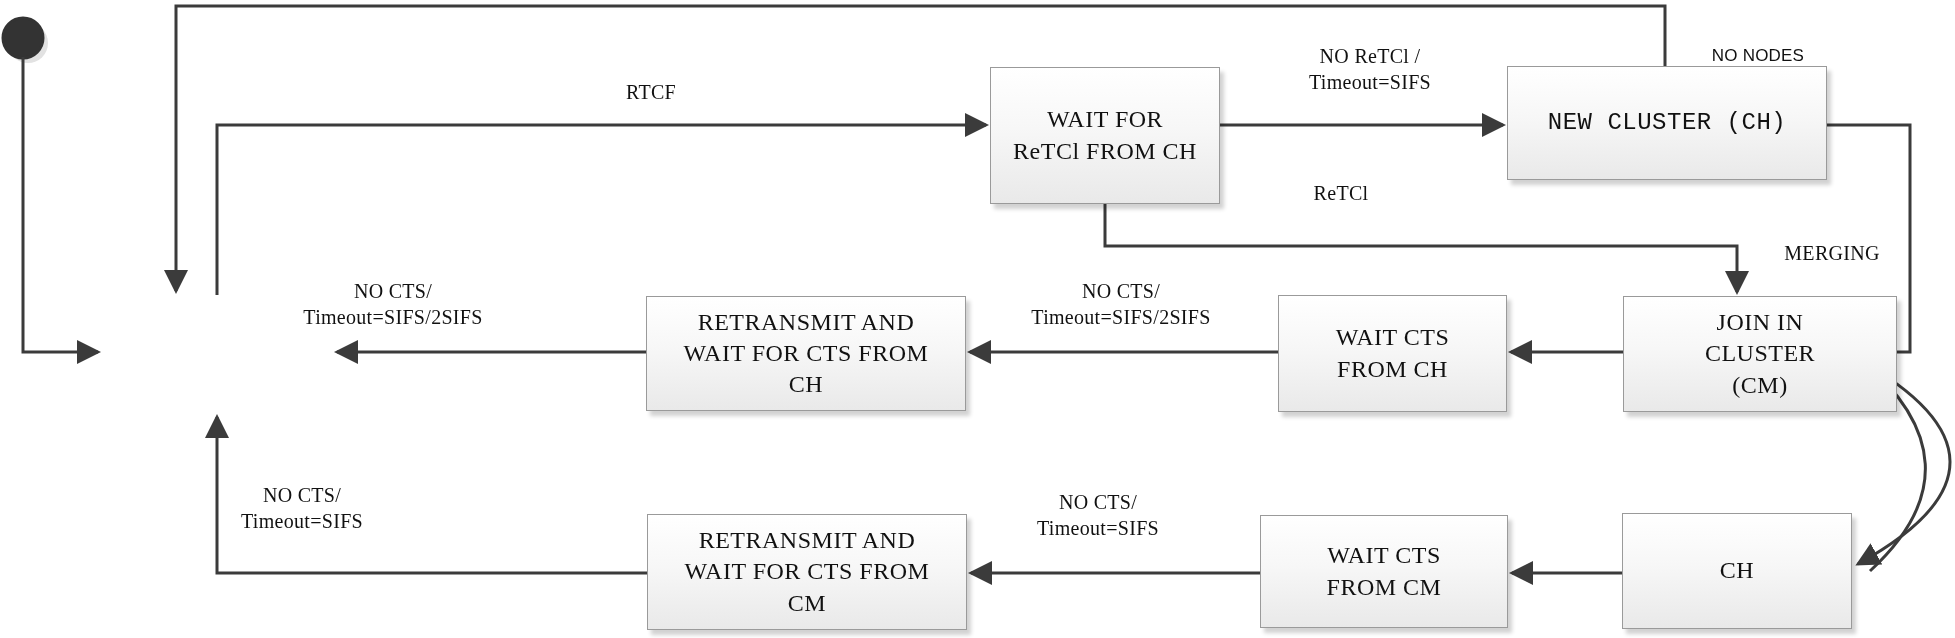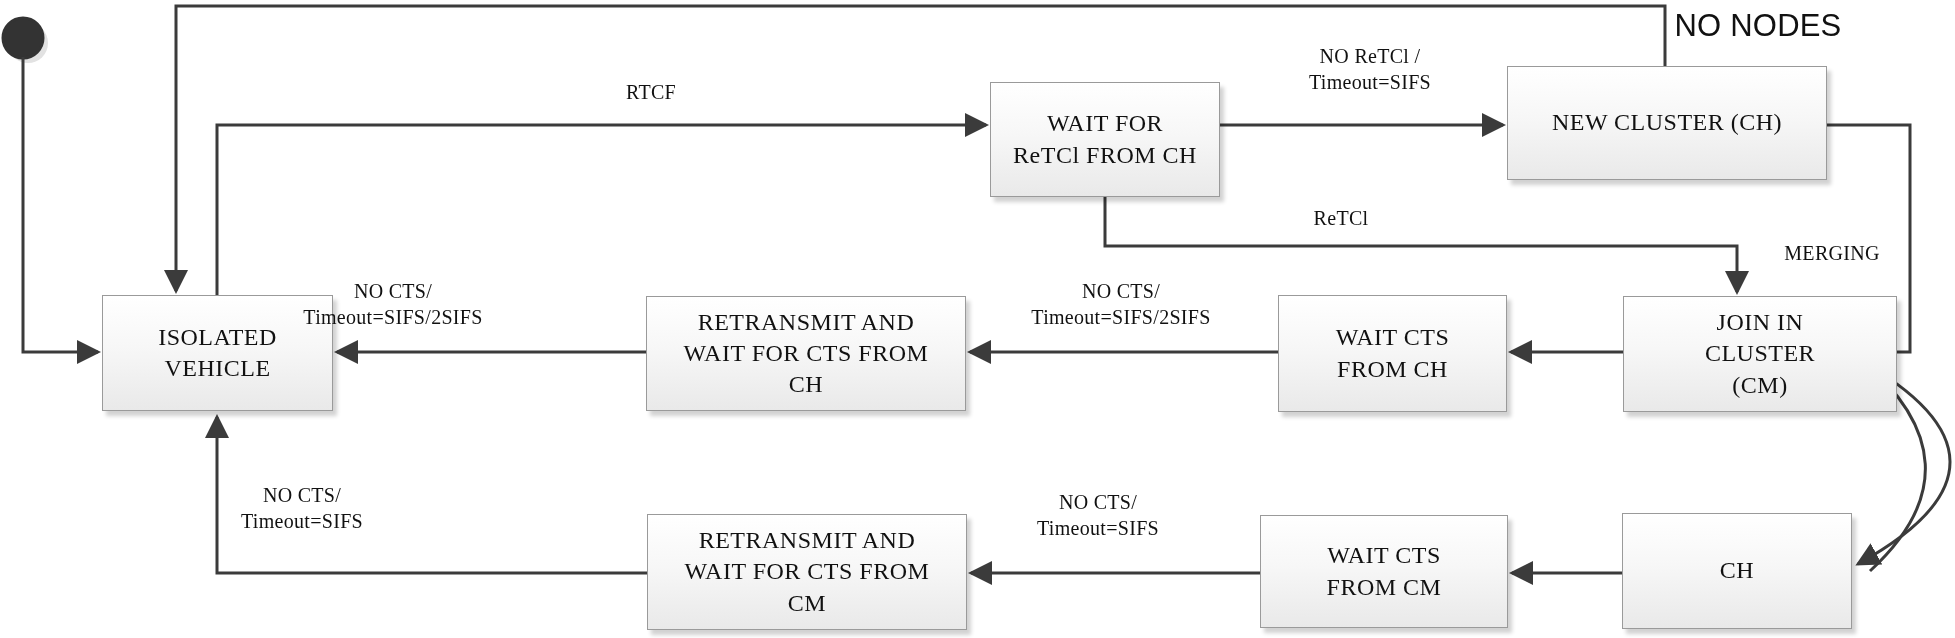--- a/index.html
+++ b/index.html
@@ -14,21 +14,21 @@
     background:linear-gradient(to bottom,#ffffff 0%,#f7f7f7 45%,#e9e9e9 100%);
     box-shadow:4px 5px 4px rgba(0,0,0,0.18);
     font-size:24px;line-height:1.3;letter-spacing:0.5px;white-space:pre-line;
     box-sizing:border-box;
   }
   .elabel{
     position:absolute;transform:translate(-50%,-50%);text-align:center;
     font-size:20px;line-height:1.28;white-space:pre-line;letter-spacing:0.3px;
   }
   .elabel.sans{
-    font-family:"Liberation Sans","DejaVu Sans",sans-serif;font-size:31px;letter-spacing:0.2px;
+    font-family:"Liberation Sans","DejaVu Sans",sans-serif;font-size:17px;letter-spacing:0.2px;margin-top:30px;
   }
 </style>
 </head>
 <body>
 
 <div id="canvas">
 
   <svg id="wires" viewBox="0 0 1955 638" xmlns="http://www.w3.org/2000/svg">
     <defs>
       <marker id="arrow" viewBox="0 0 12 12" refX="10.5" refY="6" markerWidth="8" markerHeight="8" orient="auto">
@@ -62,27 +62,25 @@
       <path d="M1870,571 Q1986,464 1859,357" marker-end="url(#arrow)"></path>
 
       <path d="M1622,573 L1512,573" marker-end="url(#arrow)"></path>
 
       <path d="M1260,573 L971,573" marker-end="url(#arrow)"></path>
 
       <path d="M647,573 L217,573 L217,417" marker-end="url(#arrow)"></path>
     </g>
   </svg>
 
-  <div class="node" style="left:102px;top:295px;width:231px;height:116px;">ISOLATED
-VEHICLE</div>
 
-  <div class="node" style="left:990px;top:82px;width:230px;height:115px;">WAIT FOR
+  <div class="node" style="left:990px;top:67px;width:230px;height:137px;">WAIT FOR
 ReTCl FROM CH</div>
 
-  <div class="node" style="left:1507px;top:66px;width:320px;height:114px;">NEW CLUSTER (CH)</div>
+  <div class="node" style="left:1507px;top:66px;width:320px;height:114px;font-family:Liberation Mono, monospace;">NEW CLUSTER (CH)</div>
 
   <div class="node" style="left:646px;top:296px;width:320px;height:115px;">RETRANSMIT AND
 WAIT FOR CTS FROM
 CH</div>
 
   <div class="node" style="left:1278px;top:295px;width:229px;height:117px;">WAIT CTS
 FROM CH</div>
 
   <div class="node" style="left:1623px;top:296px;width:274px;height:116px;">JOIN IN
 CLUSTER
@@ -97,21 +95,21 @@
 
   <div class="node" style="left:1622px;top:513px;width:230px;height:116px;">CH</div>
 
   <div class="elabel" style="left:651px;top:93px;">RTCF</div>
 
   <div class="elabel" style="left:1370px;top:70px;">NO ReTCl /
 Timeout=SIFS</div>
 
   <div class="elabel sans" style="left:1758px;top:26px;">NO NODES</div>
 
-  <div class="elabel" style="left:1341px;top:219px;">ReTCl</div>
+  <div class="elabel" style="left:1341px;top:194px;">ReTCl</div>
 
   <div class="elabel" style="left:1832px;top:224px;margin-top:30px;">MERGING</div>
 
   <div class="elabel" style="left:393px;top:305px;">NO CTS/
 Timeout=SIFS/2SIFS</div>
 
   <div class="elabel" style="left:1121px;top:305px;">NO CTS/
 Timeout=SIFS/2SIFS</div>
 
 

